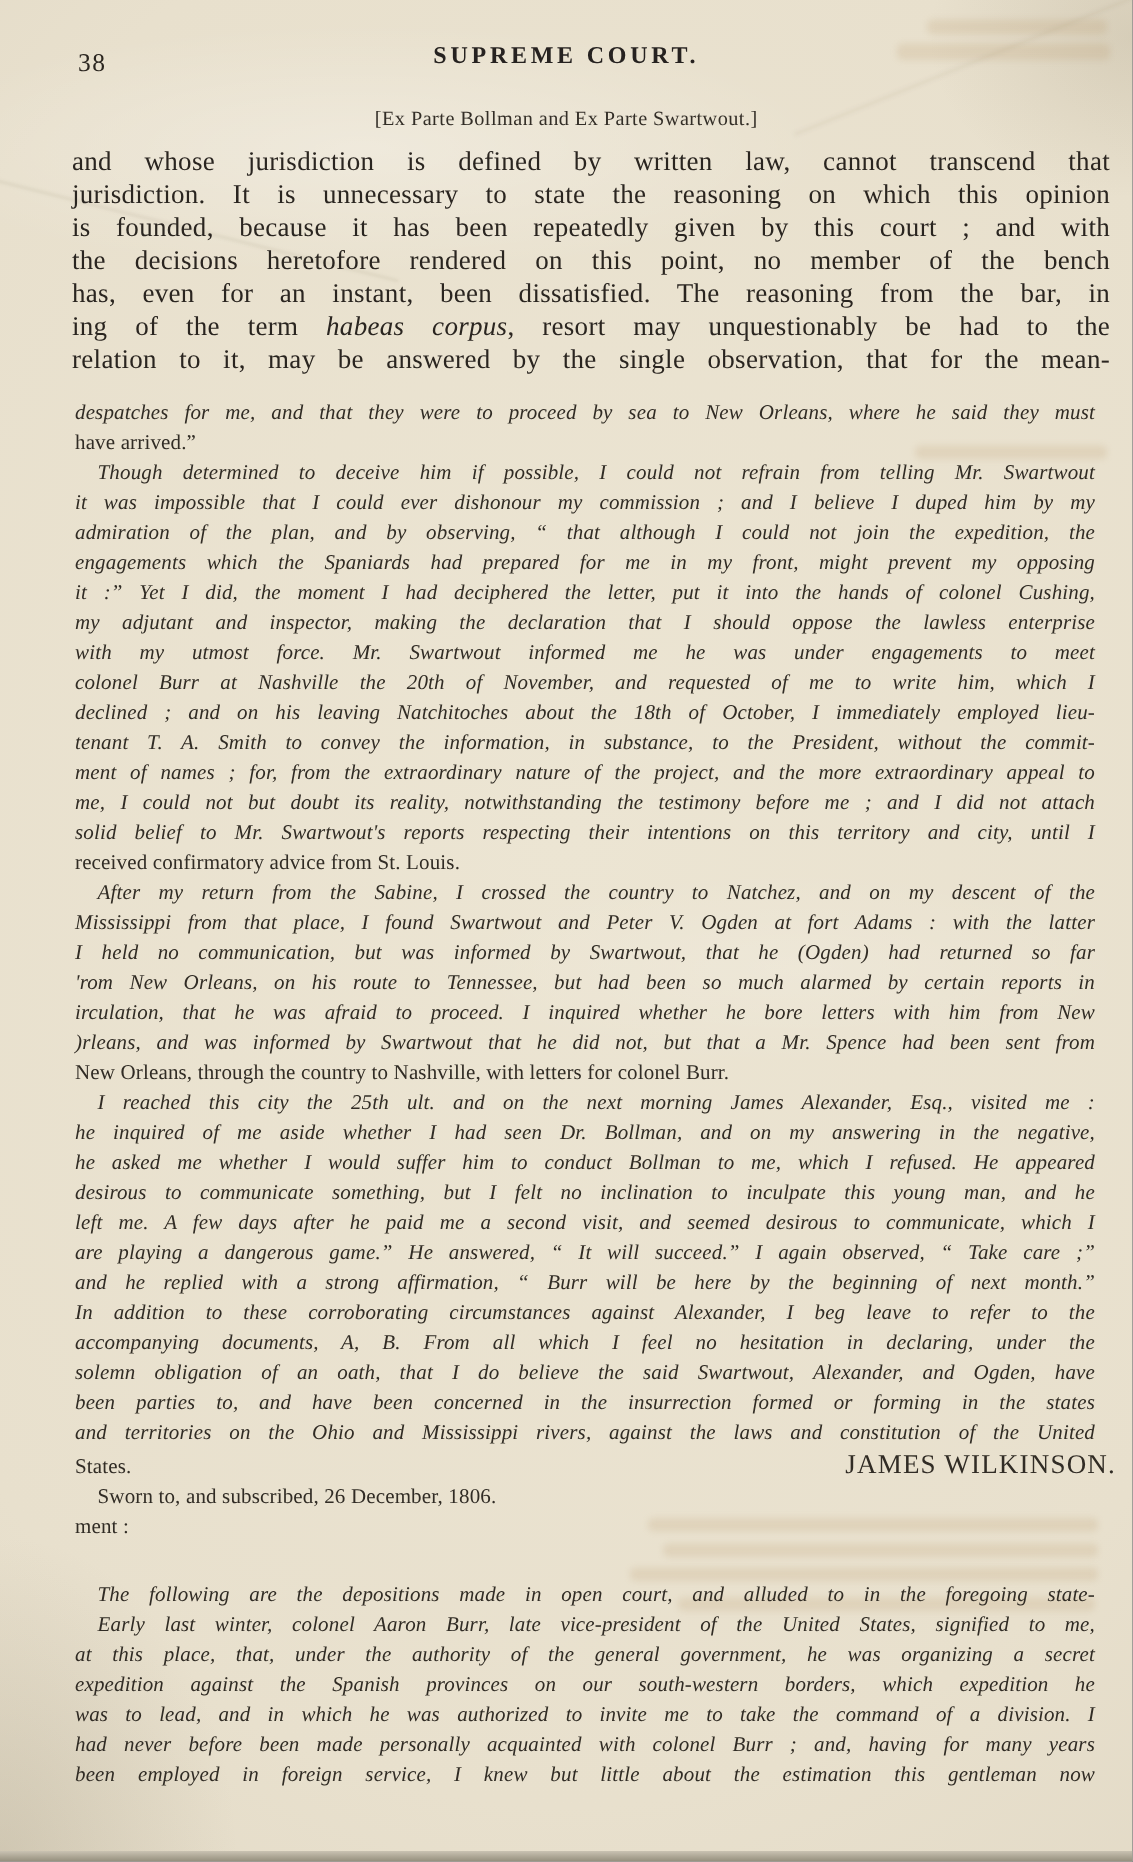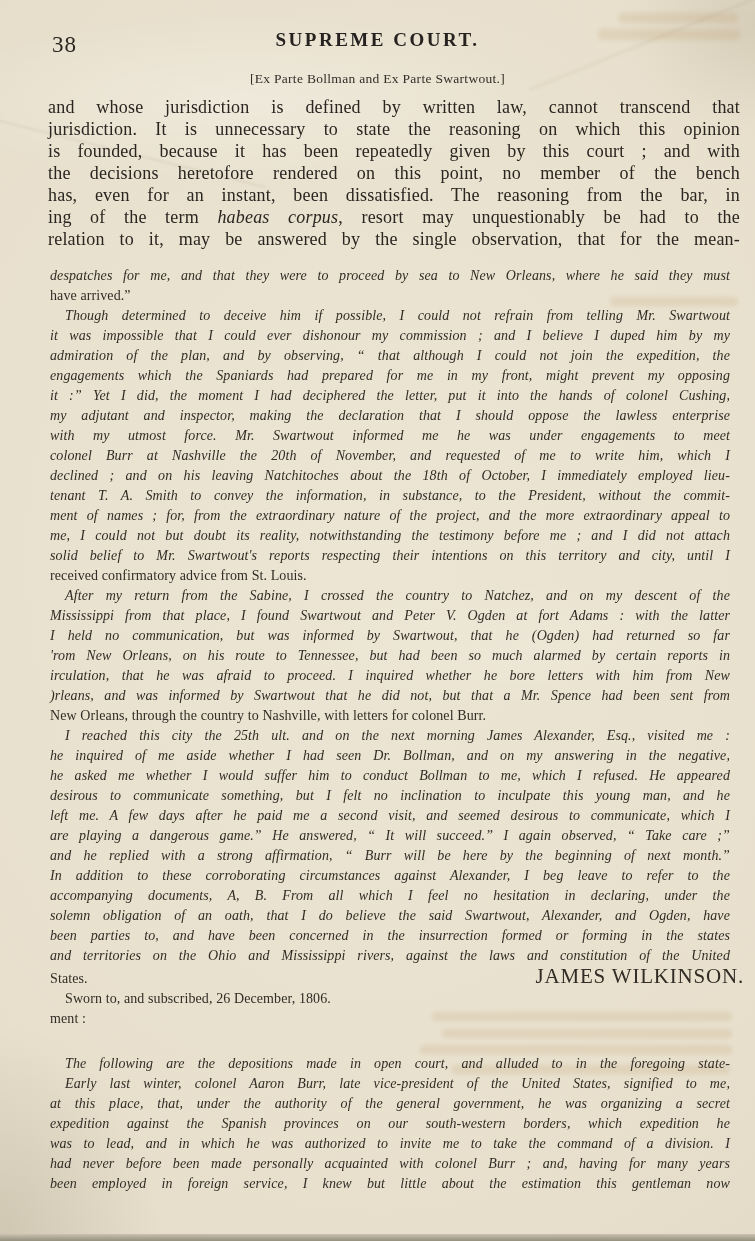--- a/index.html
+++ b/index.html
@@ -24,38 +24,38 @@
   .g4{left:432px;top:1012px;width:300px;height:9px;}
   .g5{left:442px;top:1029px;width:290px;height:9px;}
   .g6{left:420px;top:1045px;width:312px;height:9px;}
   .g7{left:452px;top:1065px;width:278px;height:9px;}
   .crease{position:absolute;background:rgba(120,100,70,0.10);}
   .c1{left:-30px;top:150px;width:300px;height:2px;transform:rotate(14deg);filter:blur(1px);}
   .c2{left:520px;top:40px;width:260px;height:2px;transform:rotate(-22deg);filter:blur(1.5px);}
   .scan-edge{position:absolute;left:0;right:0;bottom:0;height:7px;
     background:linear-gradient(#c9c2b2,#948e7c);}
 
-  .pageno{position:absolute;top:32px;left:52px;font-size:23px;letter-spacing:1px;}
+  .pageno{position:absolute;top:32px;left:52px;font-size:17px;letter-spacing:1px;}
   .title{position:absolute;top:29px;left:0;right:0;text-align:center;
-    font-size:19px;font-weight:bold;letter-spacing:2.5px;color:#262220;}
+    font-size:16px;font-weight:bold;letter-spacing:2.5px;color:#262220;}
   .caption{position:absolute;top:71px;left:0;right:0;text-align:center;
     font-size:13.5px;letter-spacing:.3px;color:#332e27;}
 
   .opinion{position:absolute;top:96px;left:48px;width:692px;
     font-size:18px;line-height:22px;letter-spacing:.2px;color:#2a2520;}
   .m-line{text-align:justify;text-align-last:justify;text-justify:inter-word;}
 
   .depo{position:absolute;top:266px;left:50px;width:680px;
     font-size:14px;line-height:20px;letter-spacing:.1px;color:#312c25;}
   .s-line{text-align:left;}
   .s-line.just{text-align:justify;text-align-last:justify;text-justify:inter-word;font-style:italic;}
   .s-line.ind{text-indent:15px;}
   .s-line.gap{margin-top:25px;}
   .s-line.split{display:flex;justify-content:space-between;align-items:baseline;margin-right:-14px;gap:36px;}
-  .s-line.split .sig{font-size:21px;letter-spacing:.8px;}
+  .s-line.split .sig{font-size:18px;letter-spacing:.8px;}
 </style>
 </head>
 <body>
 
 <div class="page">
   <div class="ghost g1"></div>
   <div class="ghost g2"></div>
   <div class="ghost g3"></div>
   <div class="ghost g4"></div>
   <div class="ghost g5"></div>

